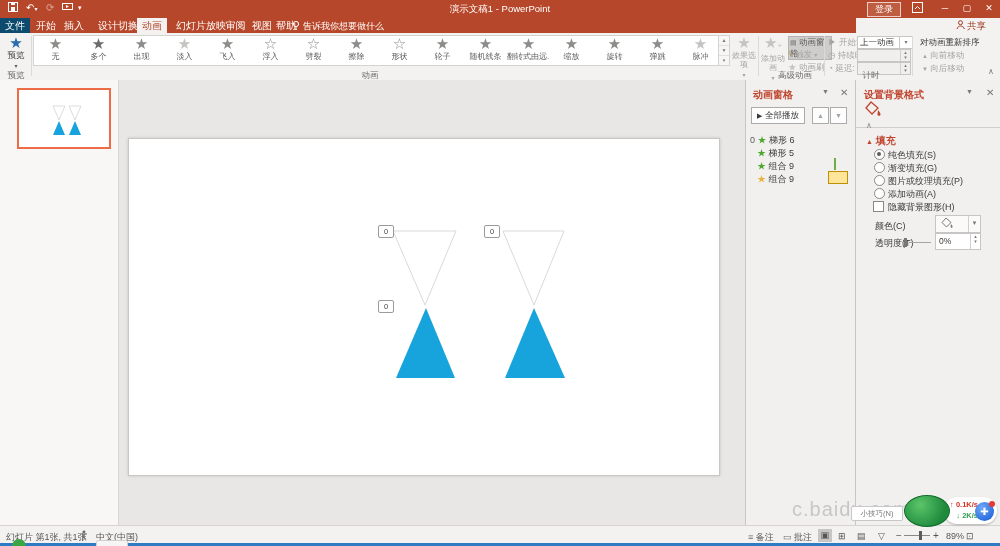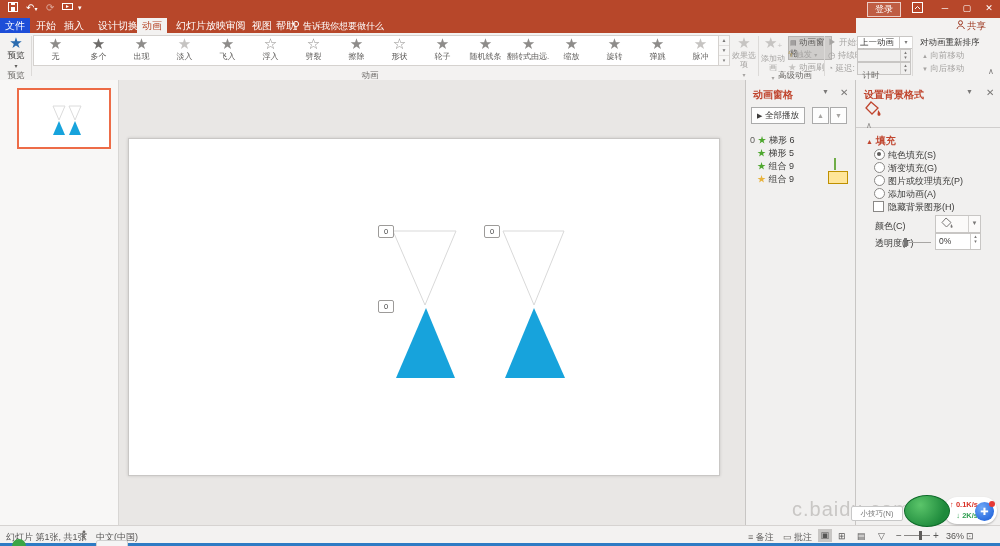--- a/index.html
+++ b/index.html
@@ -56,34 +56,35 @@
     </span>
     <span class="abs qat-ico" style="left:26px;top:1px">↶<span style="font-size:6px">▾</span></span>
     <span class="abs qat-ico" style="left:46px;top:1px;opacity:.5">⟳</span>
     <span class="abs qat-ico" style="left:62px;top:2px">
       <svg width="11" height="9" viewBox="0 0 11 9">
           <rect x="0.5" y="0.5" width="10" height="6" fill="none" stroke="#fff"></rect>
           <path d="M4 2l3 1.5L4 5z" fill="#fff"></path>
         </svg>
     </span>
     <span class="abs qat-ico" style="left:78px;top:1px;font-size:7px">▾</span>
+    <div class="abs" style="left:300px;top:3px;width:400px;text-align:center;font-size:9.5px;color:#fff">演示文稿1 - PowerPoint</div>
     <div class="abs" style="left:867px;top:2px;width:32px;height:13px;border:1px solid rgba(255,255,255,.7);background:rgba(255,255,255,.12);text-align:center;line-height:13px;font-size:9px;color:#fff">登录</div>
     <span class="abs qat-ico" style="left:912px;top:2px">
       <svg width="11" height="11" viewBox="0 0 11 11">
           <rect x="0.5" y="0.5" width="10" height="10" fill="none" stroke="#fff"></rect>
           <path d="M3 7l2.5-2.5L8 7" fill="none" stroke="#fff"></path>
         </svg>
     </span>
     <span class="abs winbtn" style="left:934px;top:1px">─</span>
     <span class="abs winbtn" style="left:956px;top:1px">▢</span>
     <span class="abs winbtn" style="left:978px;top:1px">✕</span>
   </div>
 
   <div class="abs band" style="left:0;top:18px;width:1000px;height:15px">
-    <span class="abs tab" style="left:0;top:0;width:30px;background:#1d4ed8">文件</span>
+    <span class="abs tab" style="left:0;top:0;width:30px;background:#0c4a6e">文件</span>
     <span class="abs tab" style="left:30px;top:0;width:32px">开始</span>
     <span class="abs tab" style="left:58px;top:0;width:32px">插入</span>
     <span class="abs tab" style="left:92px;top:0;width:32px">设计</span>
     <span class="abs tab" style="left:112px;top:0;width:32px">切换</span>
     <span class="abs tab tab-active" style="left:137px;top:0;width:30px">动画</span>
     <span class="abs tab" style="left:168px;top:0;width:66px">幻灯片放映</span>
     <span class="abs tab" style="left:208px;top:0;width:55px">审阅</span>
     <span class="abs tab" style="left:236px;top:0;width:52px">视图</span>
     <span class="abs tab" style="left:260px;top:0;width:52px">帮助</span>
     <span class="abs" style="left:292px;top:2px">
@@ -352,21 +353,21 @@
     <span class="abs nw" style="left:783px;top:5px"><span class="sico">▭</span> <span>批注</span></span>
     <span class="abs" style="left:818px;top:3px;width:14px;height:13px;background:#C8C6C4;text-align:center;line-height:13px">▣</span>
     <span class="abs" style="left:838px;top:5px">⊞</span>
     <span class="abs" style="left:857px;top:5px">▤</span>
     <span class="abs" style="left:878px;top:5px">▽</span>
     <span class="abs" style="left:896px;top:4px;font-size:10px">−</span>
 
     <div class="abs" style="left:904px;top:9px;width:26px;height:1px;background:#8A8886"></div>
     <div class="abs" style="left:919px;top:5px;width:3px;height:9px;background:#5E5C5A"></div>
     <span class="abs" style="left:933px;top:4px;font-size:10px">+</span>
-    <span class="abs" style="left:946px;top:5px">36%</span>
+    <span class="abs" style="left:946px;top:5px">89%</span>
     <span class="abs" style="left:966px;top:5px">⊡</span>
   </div>
 
   <div class="abs" style="left: 0px; top: 543px; width: 1000px; height: 3px; background: rgb(46, 123, 196);" id="taskbar"></div>
   <div class="abs" style="left:12px;top:539px;width:14px;height:14px;border-radius:50%;background:#3BA545"></div>
   <div class="abs" style="left:96px;top:540px;width:30px;height:6px;border-radius:2px;background:#F5F5F5;border:1px solid #D0D0D0"></div>
 
   <div class="abs" style="left:792px;top:498px;font-size:20px;color:#C9C7C5;letter-spacing:1px">c.baidu.com</div>
   <div class="abs" style="left:851px;top:506px;width:50px;height:13px;background:#fff;border:1px solid #C8C8C8;border-radius:2px;font-size:7.5px;color:#777;text-align:center;line-height:13px">小技巧(N)</div>
   <div class="abs" style="left:944px;top:497px;width:53px;height:27px;border-radius:13px;background:#fff;box-shadow:0 1px 2px rgba(0,0,0,.25)"></div>

